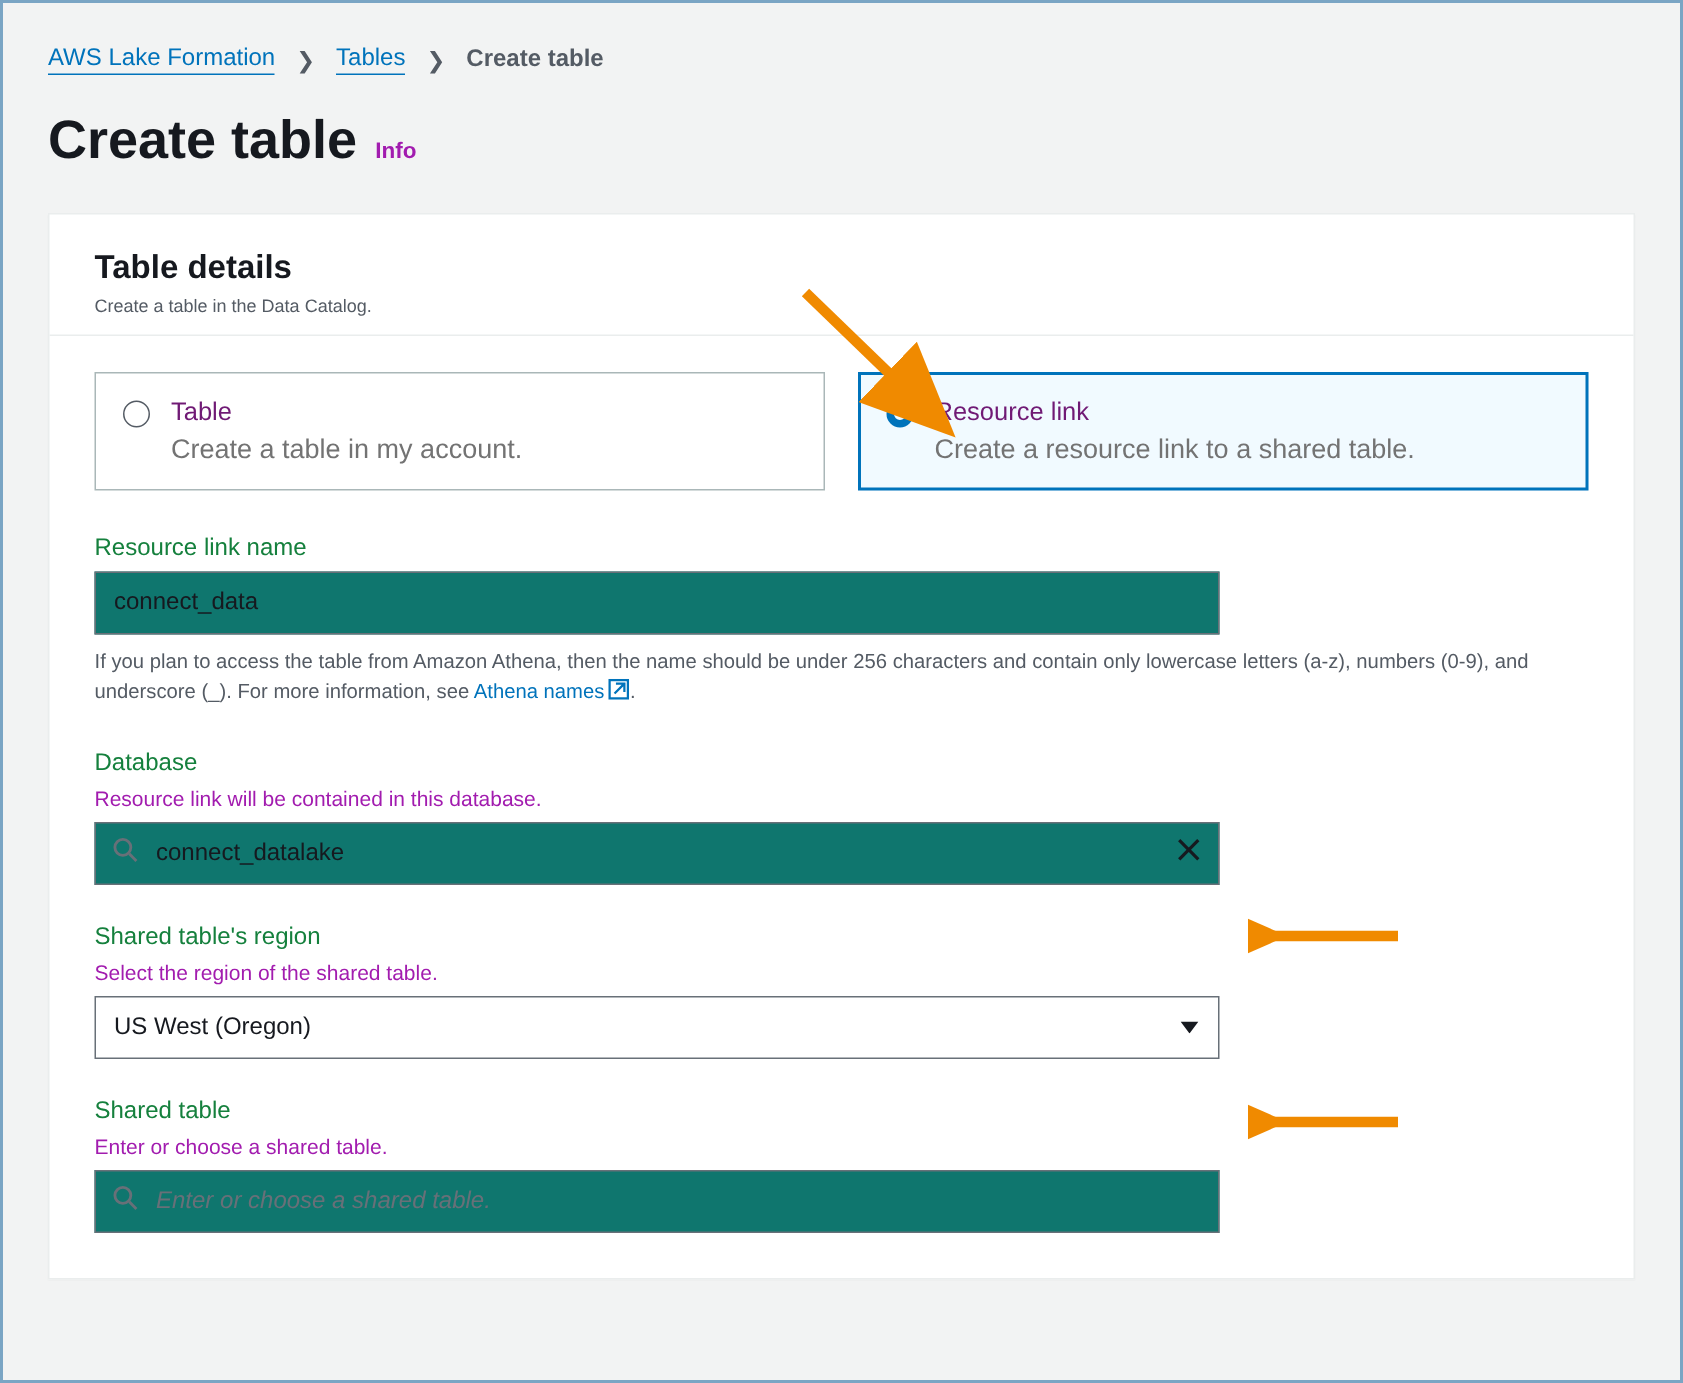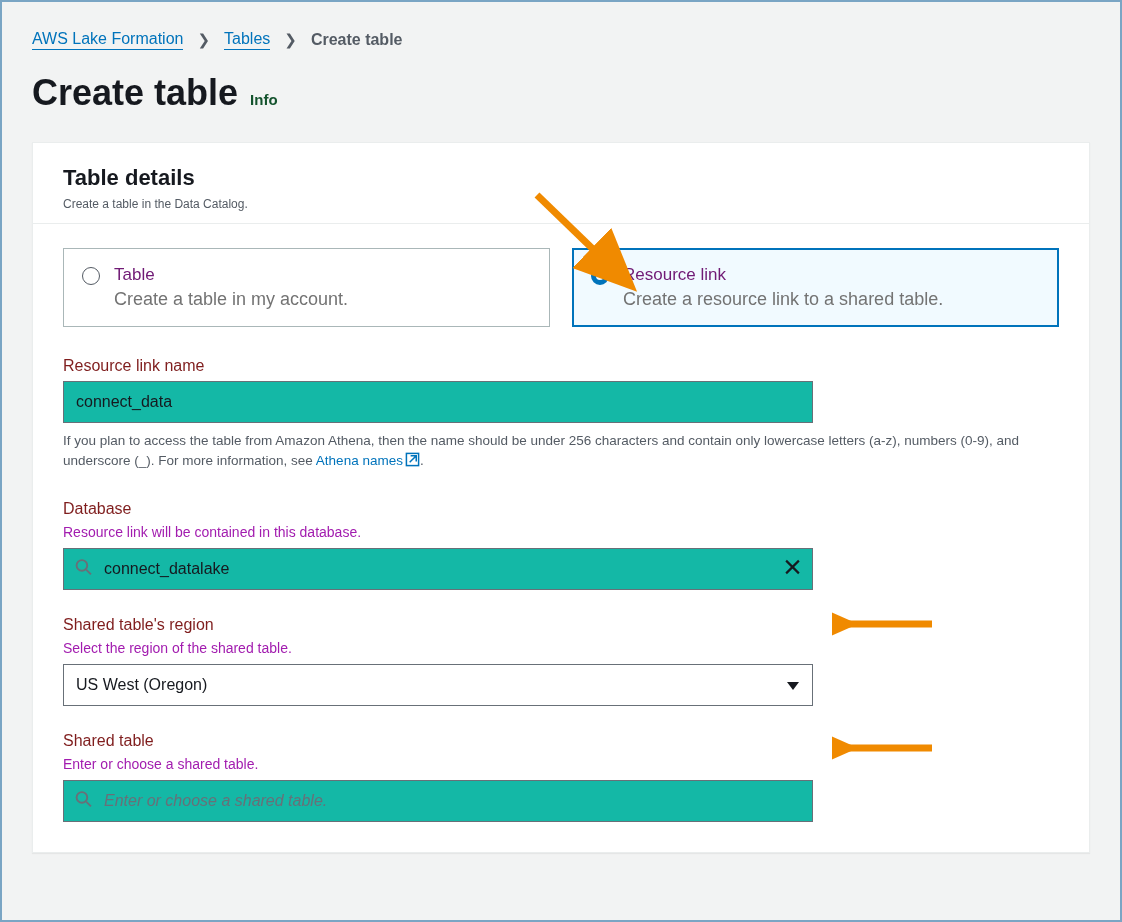--- a/index.html
+++ b/index.html
@@ -46,21 +46,21 @@
     align-items: baseline;
     gap: 12px;
     margin-bottom: 28px;
   }
   .page-title {
     font-size: 36px;
     font-weight: 600;
     color: #16191f;
   }
   .info-link {
-    color: #14532d;
+    color: #a21caf;
     font-size: 15px;
     font-weight: 600;
     text-decoration: none;
   }
   .panel {
     background: #fff;
     border: 1px solid #eaeded;
     box-shadow: 0 1px 1px rgba(0,0,0,0.05);
   }
   .panel-header {
@@ -119,39 +119,39 @@
   .radio-content .radio-desc {
     font-size: 18px;
     color: #737373;
   }
   .form-group {
     margin-bottom: 26px;
   }
   .form-label {
     font-size: 16px;
     font-weight: 400;
-    color: #7f1d1d;
+    color: #15803d;
     margin-bottom: 6px;
     display: block;
   }
   .form-sublabel {
     font-size: 14px;
     color: #a21caf;
     margin-bottom: 8px;
     display: block;
   }
   .text-input {
     width: 750px;
     max-width: 100%;
     height: 42px;
     border: 1px solid #687078;
     padding: 0 12px;
     font-size: 16px;
     color: #16191f;
-    background: #14b8a6;
+    background: #0f766e;
   }
   .text-input::placeholder {
     color: #687078;
     font-style: italic;
   }
   .hint {
     font-size: 13.5px;
     color: #545b64;
     margin-top: 8px;
     line-height: 1.5;

